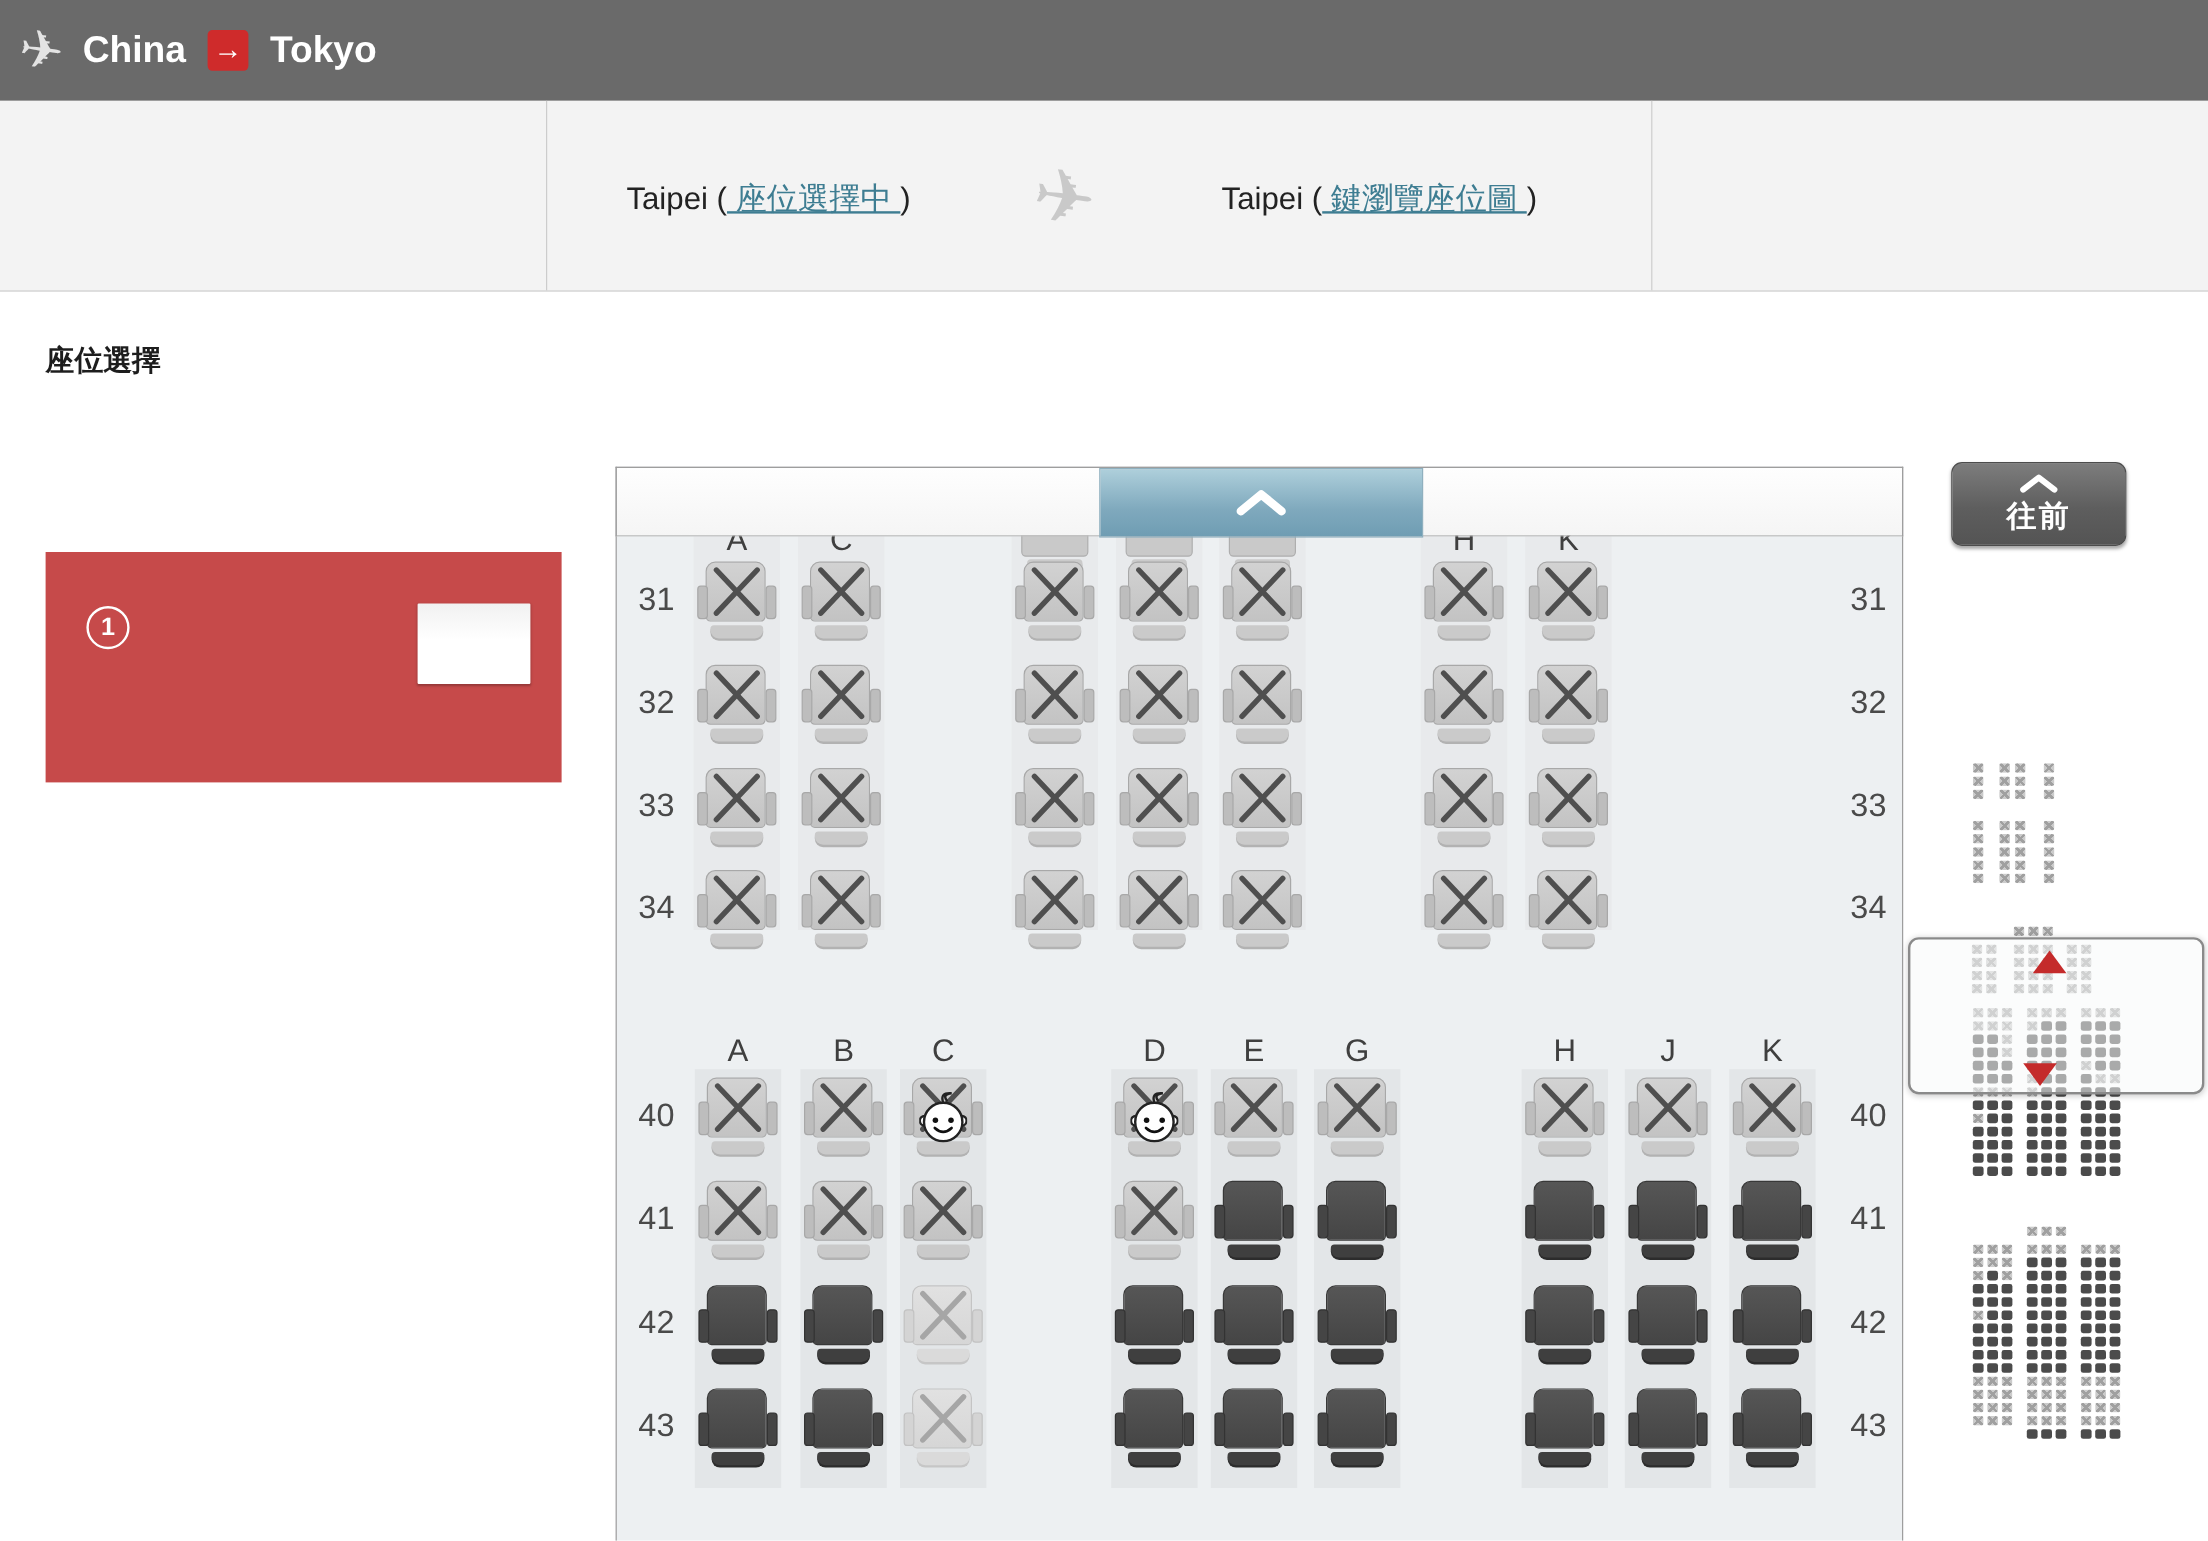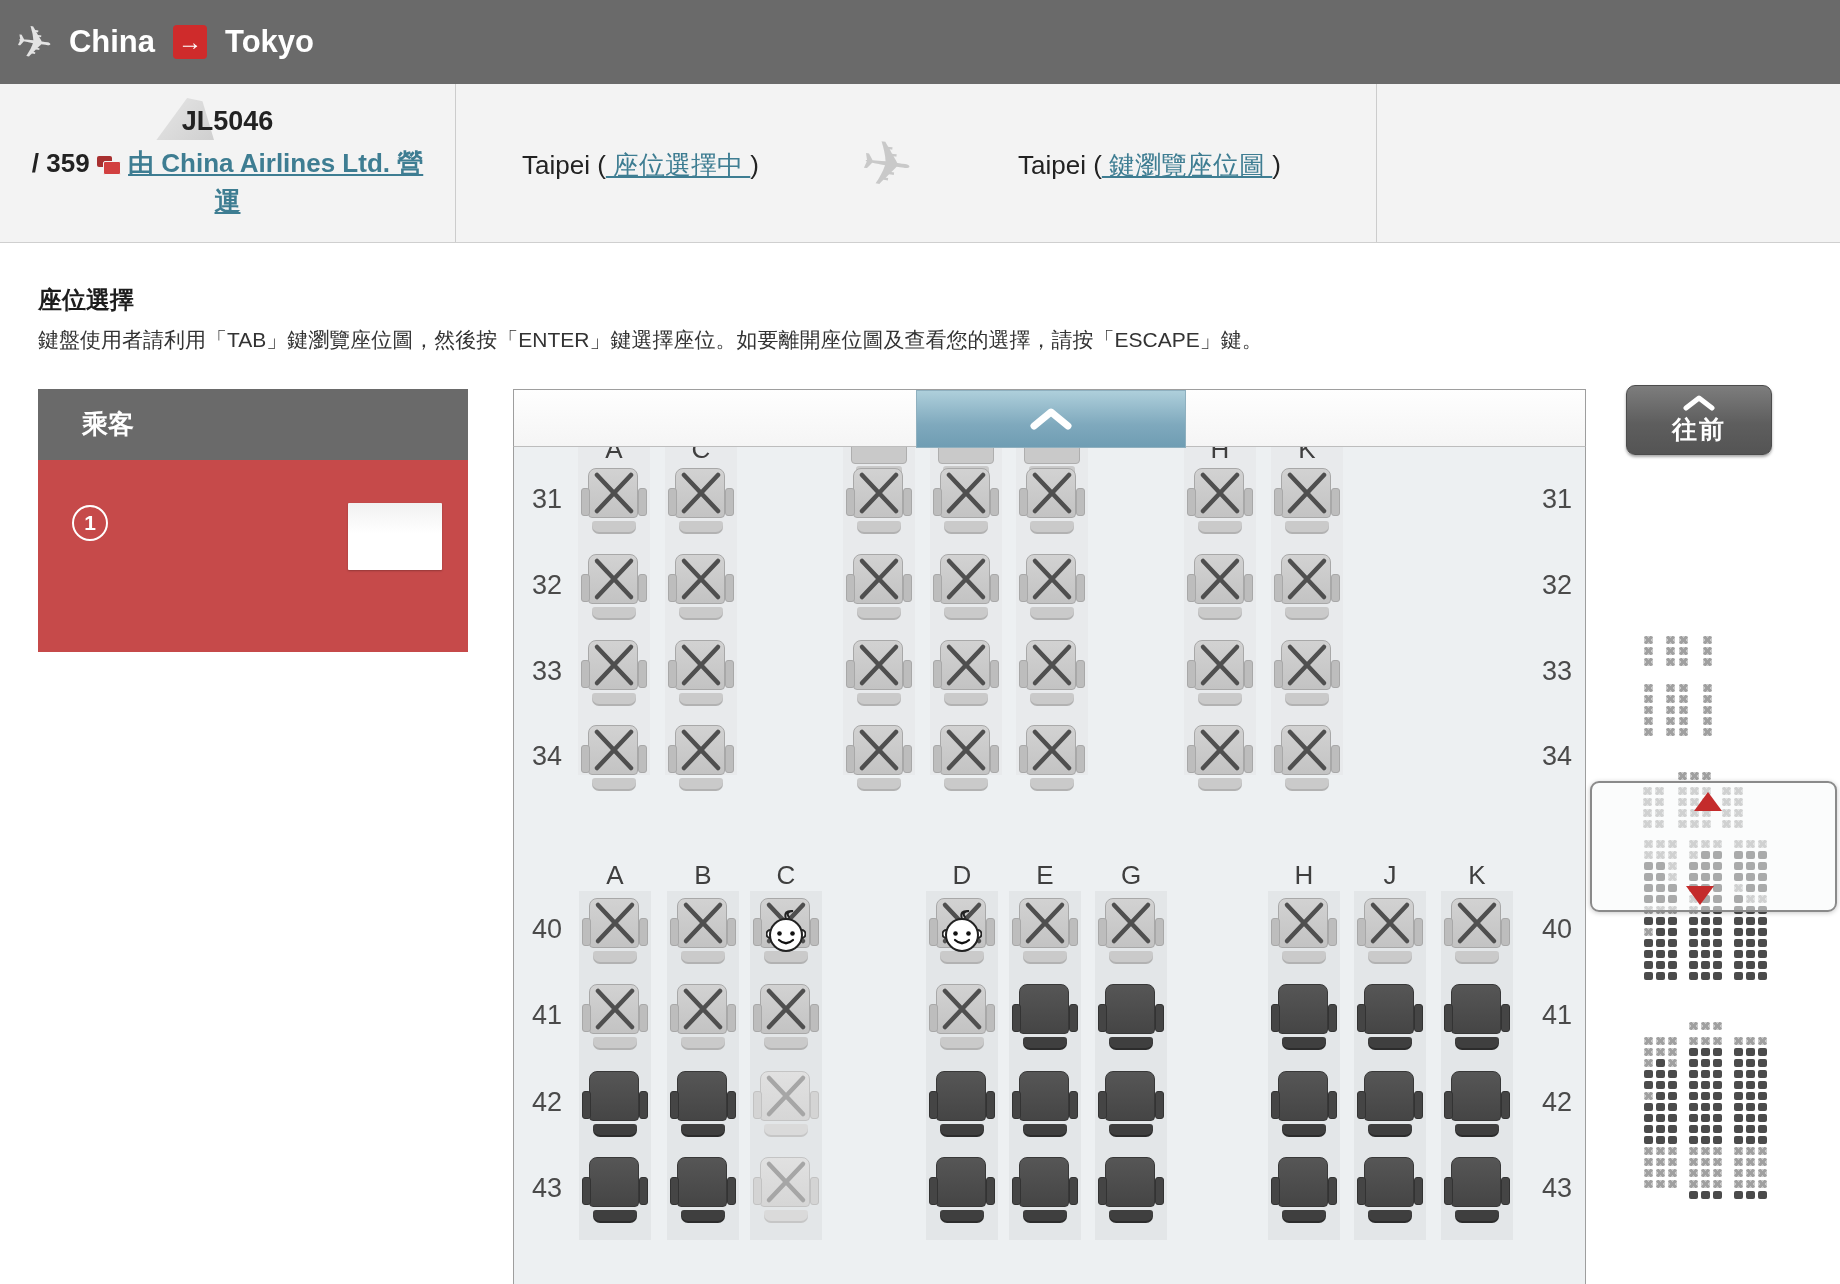--- a/index.html
+++ b/index.html
@@ -135,47 +135,35 @@
   <div class="topbar">
     <span class="plane">✈</span>
     <span class="city">China</span>
     <span class="arrowbox">
         <span>→</span>
       </span>
     <span class="city dest">Tokyo</span>
   </div>
 
   <div class="infobar">
-    <div class="cell-flight">
-      <div class="tailfin"></div>
-      <div class="fline1">JL5046</div>
-      <div class="fline2">
-        <span>/ 359</span>
-        <span class="cs-icon"><span class="b"></span><span class="f"></span></span>
-        <span class="link">由 China Airlines Ltd. 營</span>
-      </div>
-      <div class="fline3"><span class="link">運</span></div>
-    </div>
     <div class="sep" style="left:455px"></div>
     <div class="cell-route">
       <div class="route-txt" style="left:66px">
         <span>Taipei (</span><span class="link"> 座位選擇中 </span><span>)</span>
       </div>
       <span class="route-plane">✈</span>
       <div class="route-txt" style="left:562px">
         <span>Taipei (</span><span class="link"> 鍵瀏覽座位圖 </span><span>)</span>
       </div>
     </div>
     <div class="sep" style="left:1376px"></div>
   </div>
 
   <div class="sec-title">座位選擇</div>
-  <div class="sec-instr">鍵盤使用者請利用「TAB」鍵瀏覽座位圖，然後按「ENTER」鍵選擇座位。如要離開座位圖及查看您的選擇，請按「ESCAPE」鍵。</div>
-
-  <div class="pax-header">乘客</div>
+
   <div class="pax-red">
     <span class="circle-num">1</span>
     <span class="pax-box"></span>
   </div>
 
   <div class="map-panel"></div>
   <div id="dyn">
       <div class="strip u" style="left: 578px; top: 447px; height: 328px;"></div>
       <div class="strip u" style="left: 665px; top: 447px; height: 328px;"></div>
       <div class="strip u" style="left: 843px; top: 447px; height: 328px;"></div>

